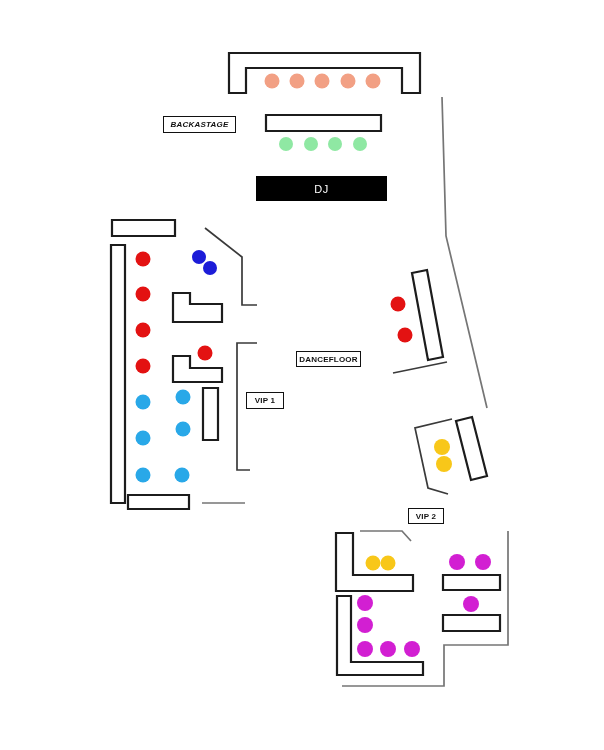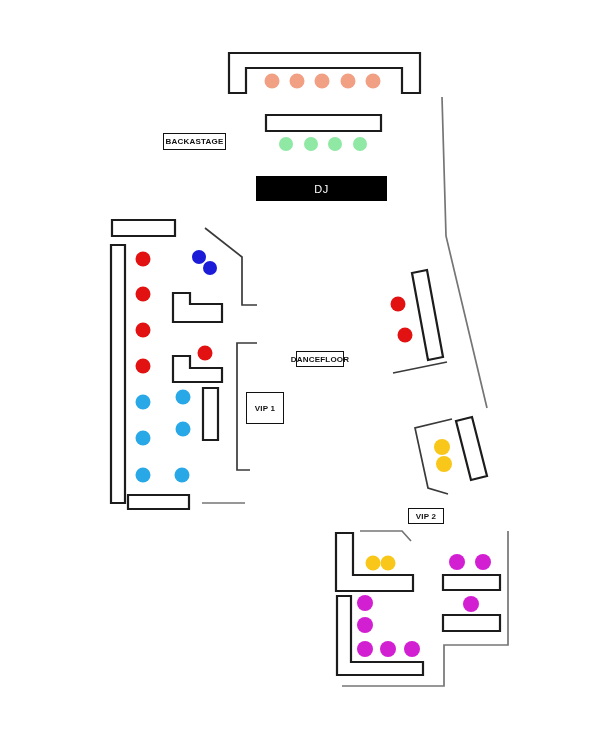--- a/index.html
+++ b/index.html
@@ -16,23 +16,23 @@
     display:flex;align-items:center;justify-content:center;
     background:#ffffff;
     border:1.6px solid #111111;
     font-weight:bold;
     font-size:8px;
     letter-spacing:.2px;
     color:#111111;
     box-sizing:border-box;
     white-space:nowrap;
   }
-  .tag-backstage{left:163px;top:133px;width:63px;height:17px;}
-  .tag-dancefloor{left:296px;top:351px;width:48px;height:16px;}
-  .tag-vip1{left:246px;top:392px;width:38px;height:32px;text-align:center;}
+  .tag-backstage{left:163px;top:116px;width:73px;height:17px;font-style:italic;}
+  .tag-dancefloor{left:296px;top:351px;width:65px;height:16px;}
+  .tag-vip1{left:246px;top:392px;width:38px;height:17px;text-align:center;}
   .tag-vip2{left:408px;top:508px;width:36px;height:16px;}
   .dj-booth{
     position:absolute;
     left:256px;top:176px;width:131px;height:25px;
     background:#000000;
     color:#ffffff;
     display:flex;align-items:center;justify-content:center;
     font-weight:normal;font-size:11px;letter-spacing:.5px;
   }
 </style>

